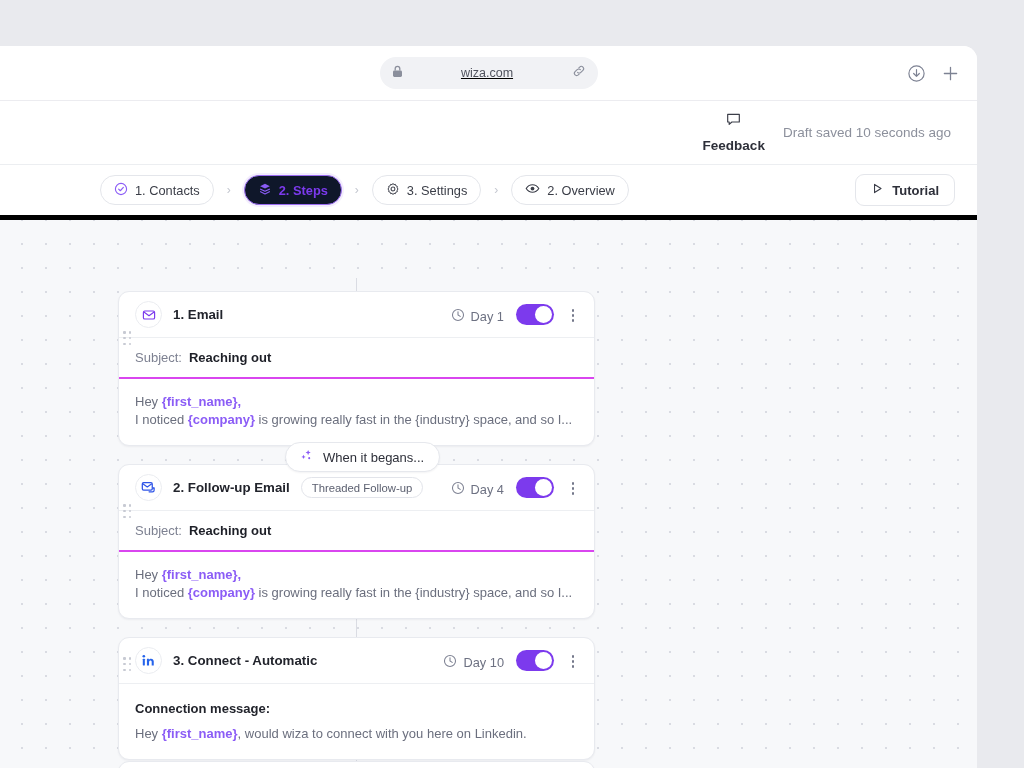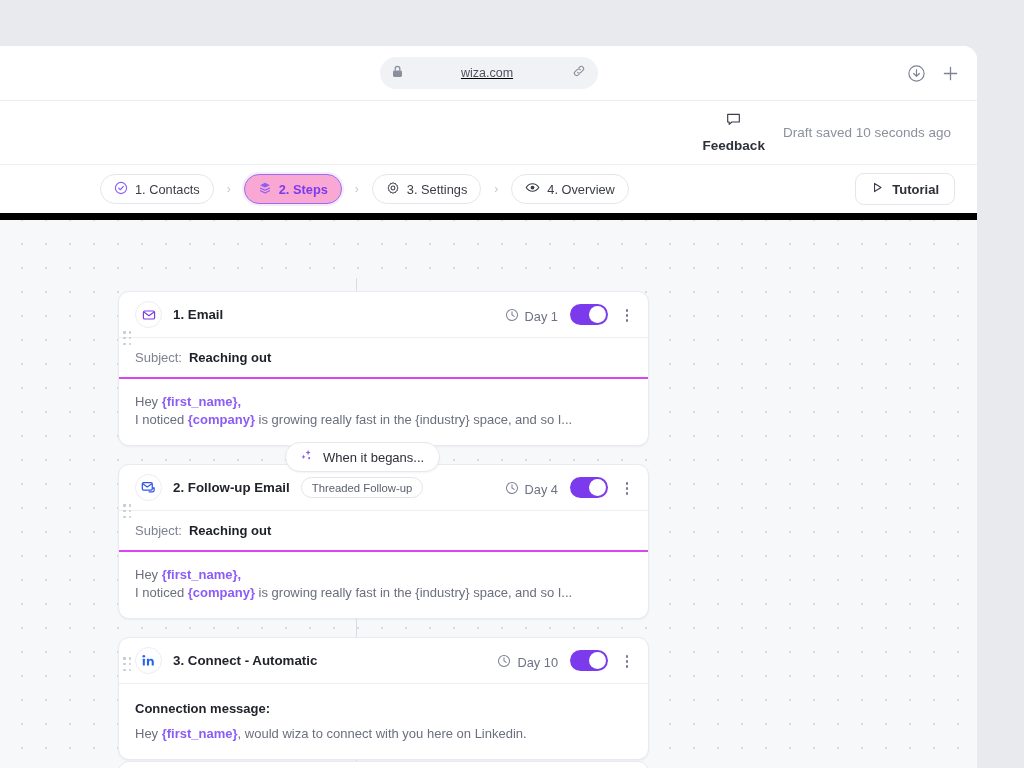--- a/index.html
+++ b/index.html
@@ -89,40 +89,40 @@
   }
 
   
   .stepbar {
     height: 55px;
     background: #fff;
     display: flex;
     align-items: center;
     padding: 0 22px 0 100px;
     position: relative;
-    border-bottom: 7px solid #000000;
+    border-bottom: 5px solid #000000;
   }
   .crumbs { display: flex; align-items: center; gap: 0; }
   .crumb {
     display: flex;
     align-items: center;
     gap: 7px;
     height: 30px;
     padding: 0 13px;
     border: 1px solid #e4e6eb;
     border-radius: 15px;
     background: #fff;
     font-size: 12.8px;
     color: #3a3d47;
     cursor: pointer;
     white-space: nowrap;
   }
   .crumb.active {
     border-color: #9b6cf2;
-    background: #f9a8d4;
+    background: #0f172a;
     color: #7c3aed;
     font-weight: 600;
     box-shadow: 0 0 0 2px rgba(155,108,242,.12);
   }
   .crumb-sep {
     color: #c4c7d0;
     font-size: 12px;
     padding: 0 13px;
     user-select: none;
   }
@@ -187,21 +187,21 @@
     font-weight: 500;
     box-shadow: 0 1px 2px rgba(20,24,40,.05);
     cursor: pointer;
     z-index: 3;
   }
 
   
   .card {
     position: absolute;
     left: 118px;
-    width: 531px;
+    width: 477px;
     background: #fff;
     border: 1px solid #e8eaef;
     border-radius: 11px;
     box-shadow: 0 1px 2px rgba(20,24,40,.05);
     z-index: 2;
     overflow: hidden;
   }
   .card-head {
     height: 46px;
     display: flex;
@@ -415,21 +415,21 @@
 
       <span class="crumb-sep">›</span>
 
       <div class="crumb">
         <span>
           <svg width="15" height="15" viewBox="0 0 16 16">
               <path d="M1.3 8S3.7 4 8 4s6.7 4 6.7 4-2.4 4-6.7 4S1.3 8 1.3 8z" fill="none" stroke="#3b3e49" stroke-width="1.2"></path>
               <circle cx="8" cy="8" r="2" fill="#3b3e49"></circle>
             </svg>
         </span>
-        <span>4. Overview</span>
+        <span>2. Overview</span>
       </div>
 
     </div>
 
     <div class="tutorial-btn">
       <span>
         <svg width="13" height="13" viewBox="0 0 14 14">
             <path d="M3.8 2.6l7 4.4-7 4.4z" fill="none" stroke="#3b3e49" stroke-width="1.2" stroke-linejoin="round"></path>
           </svg>
       </span>

